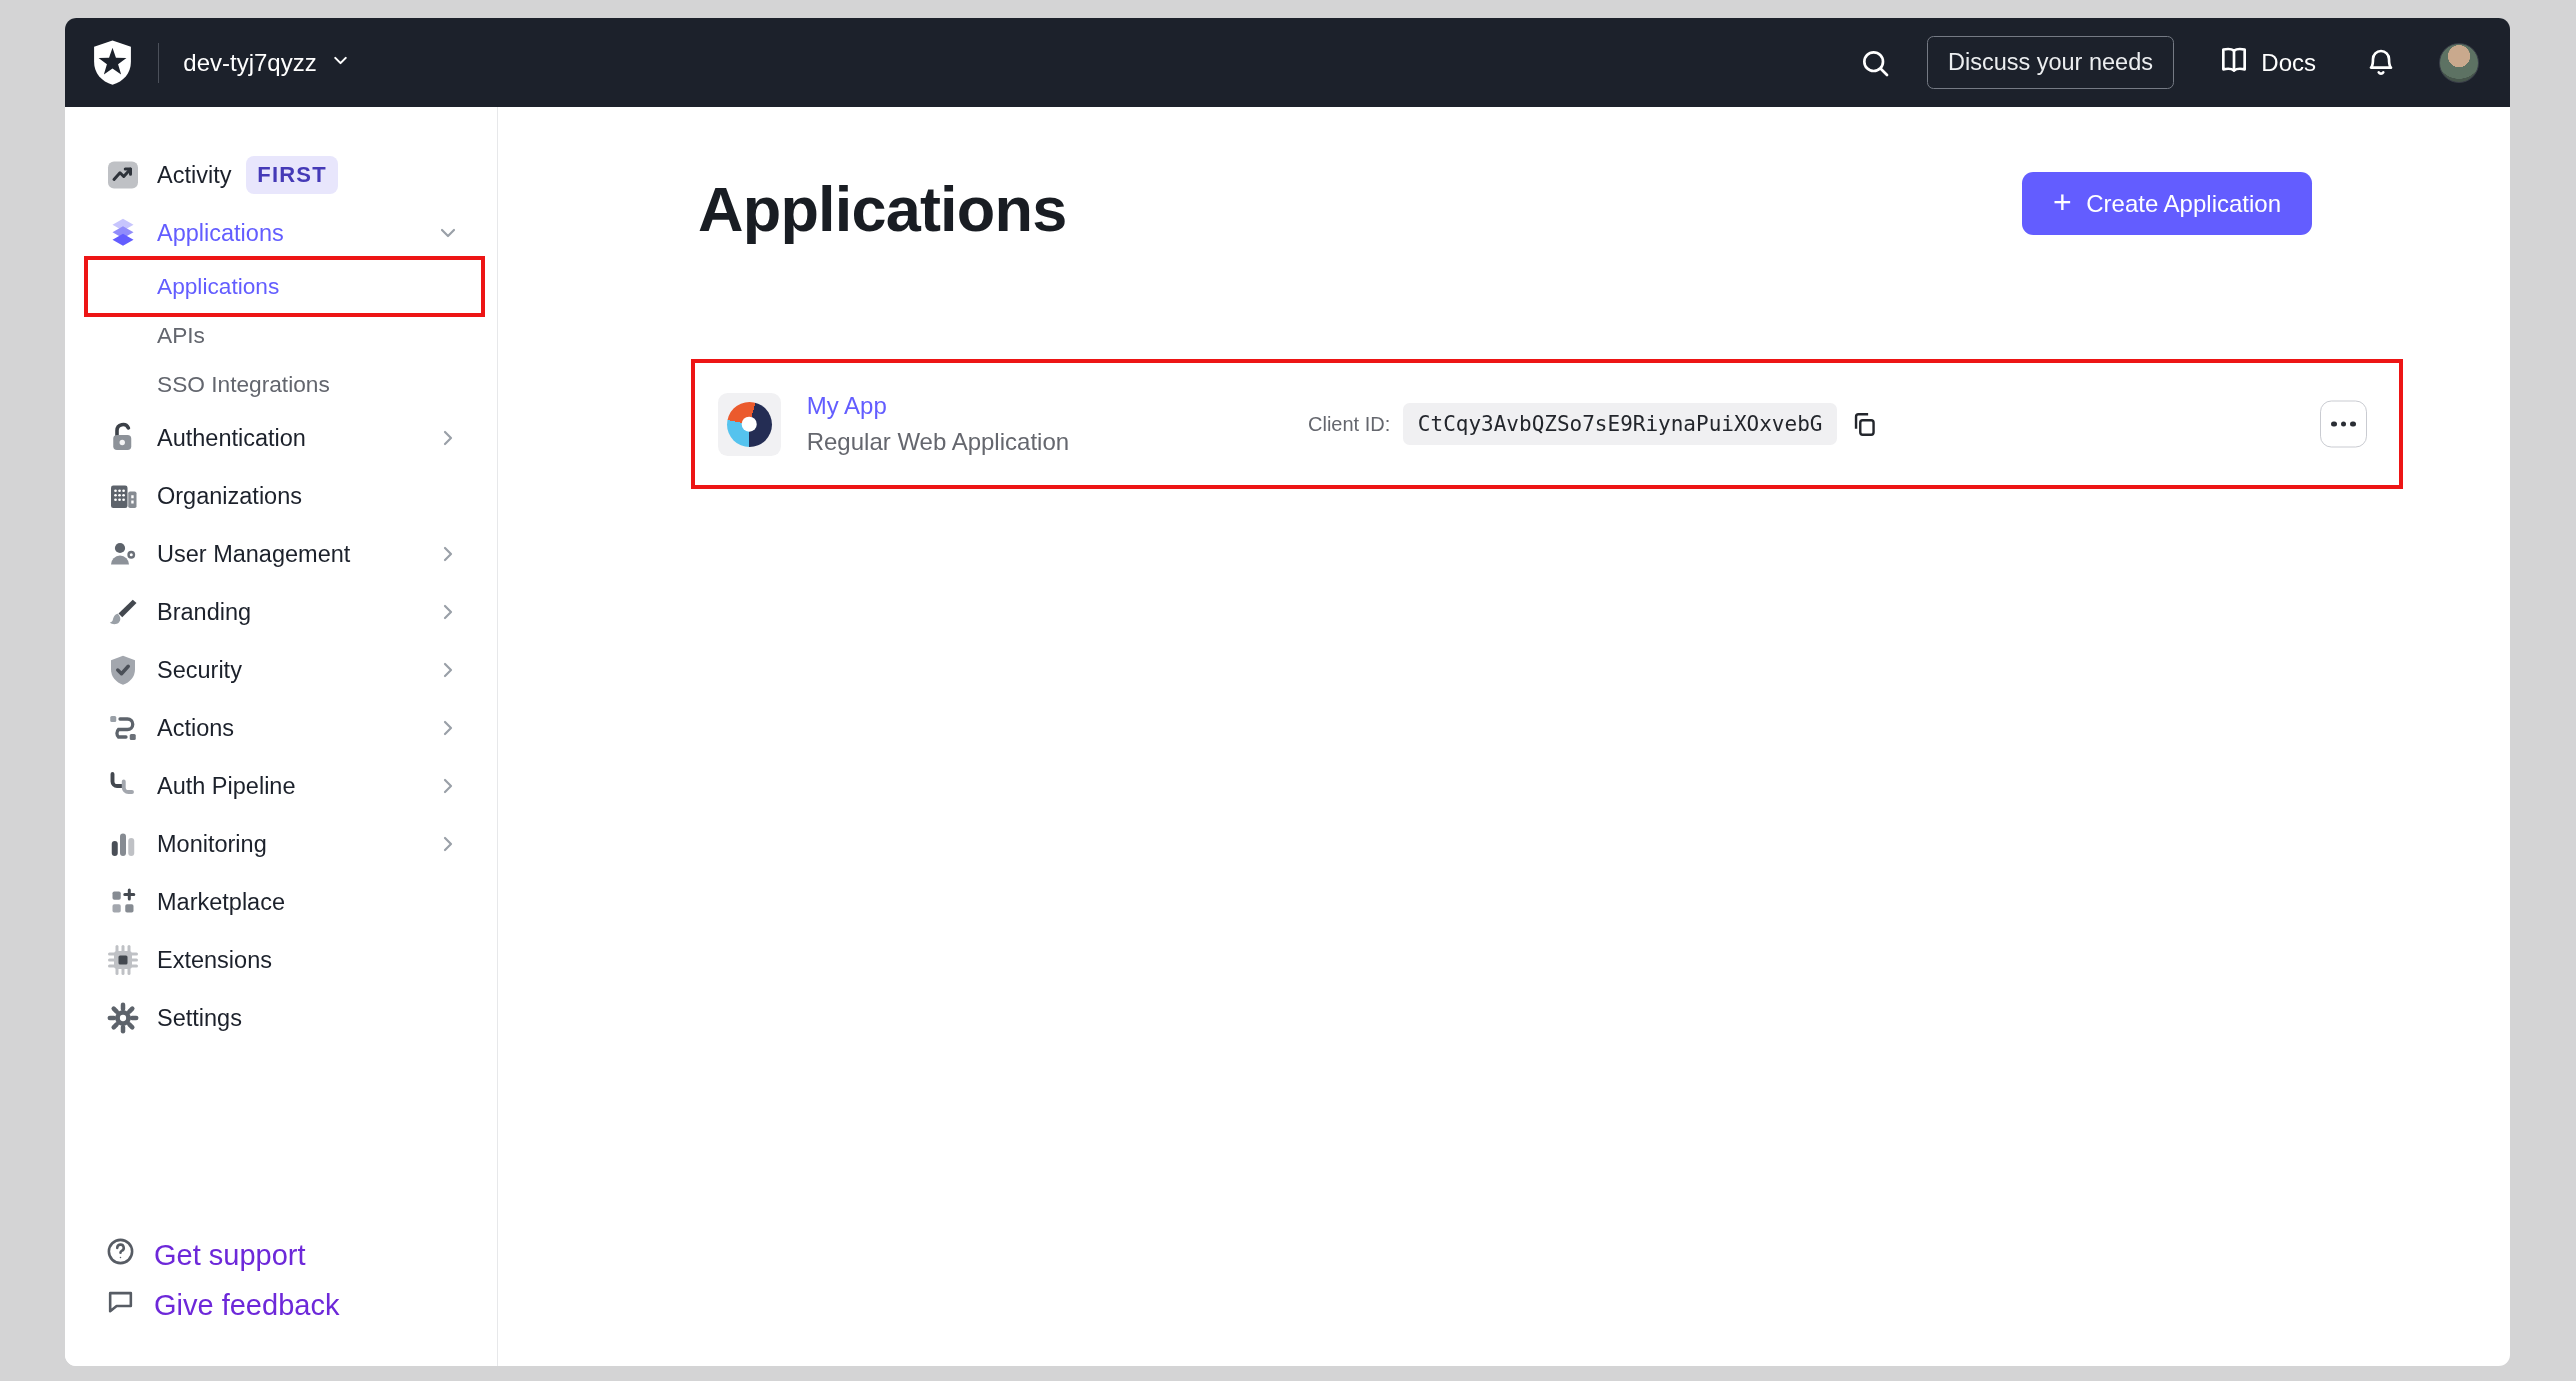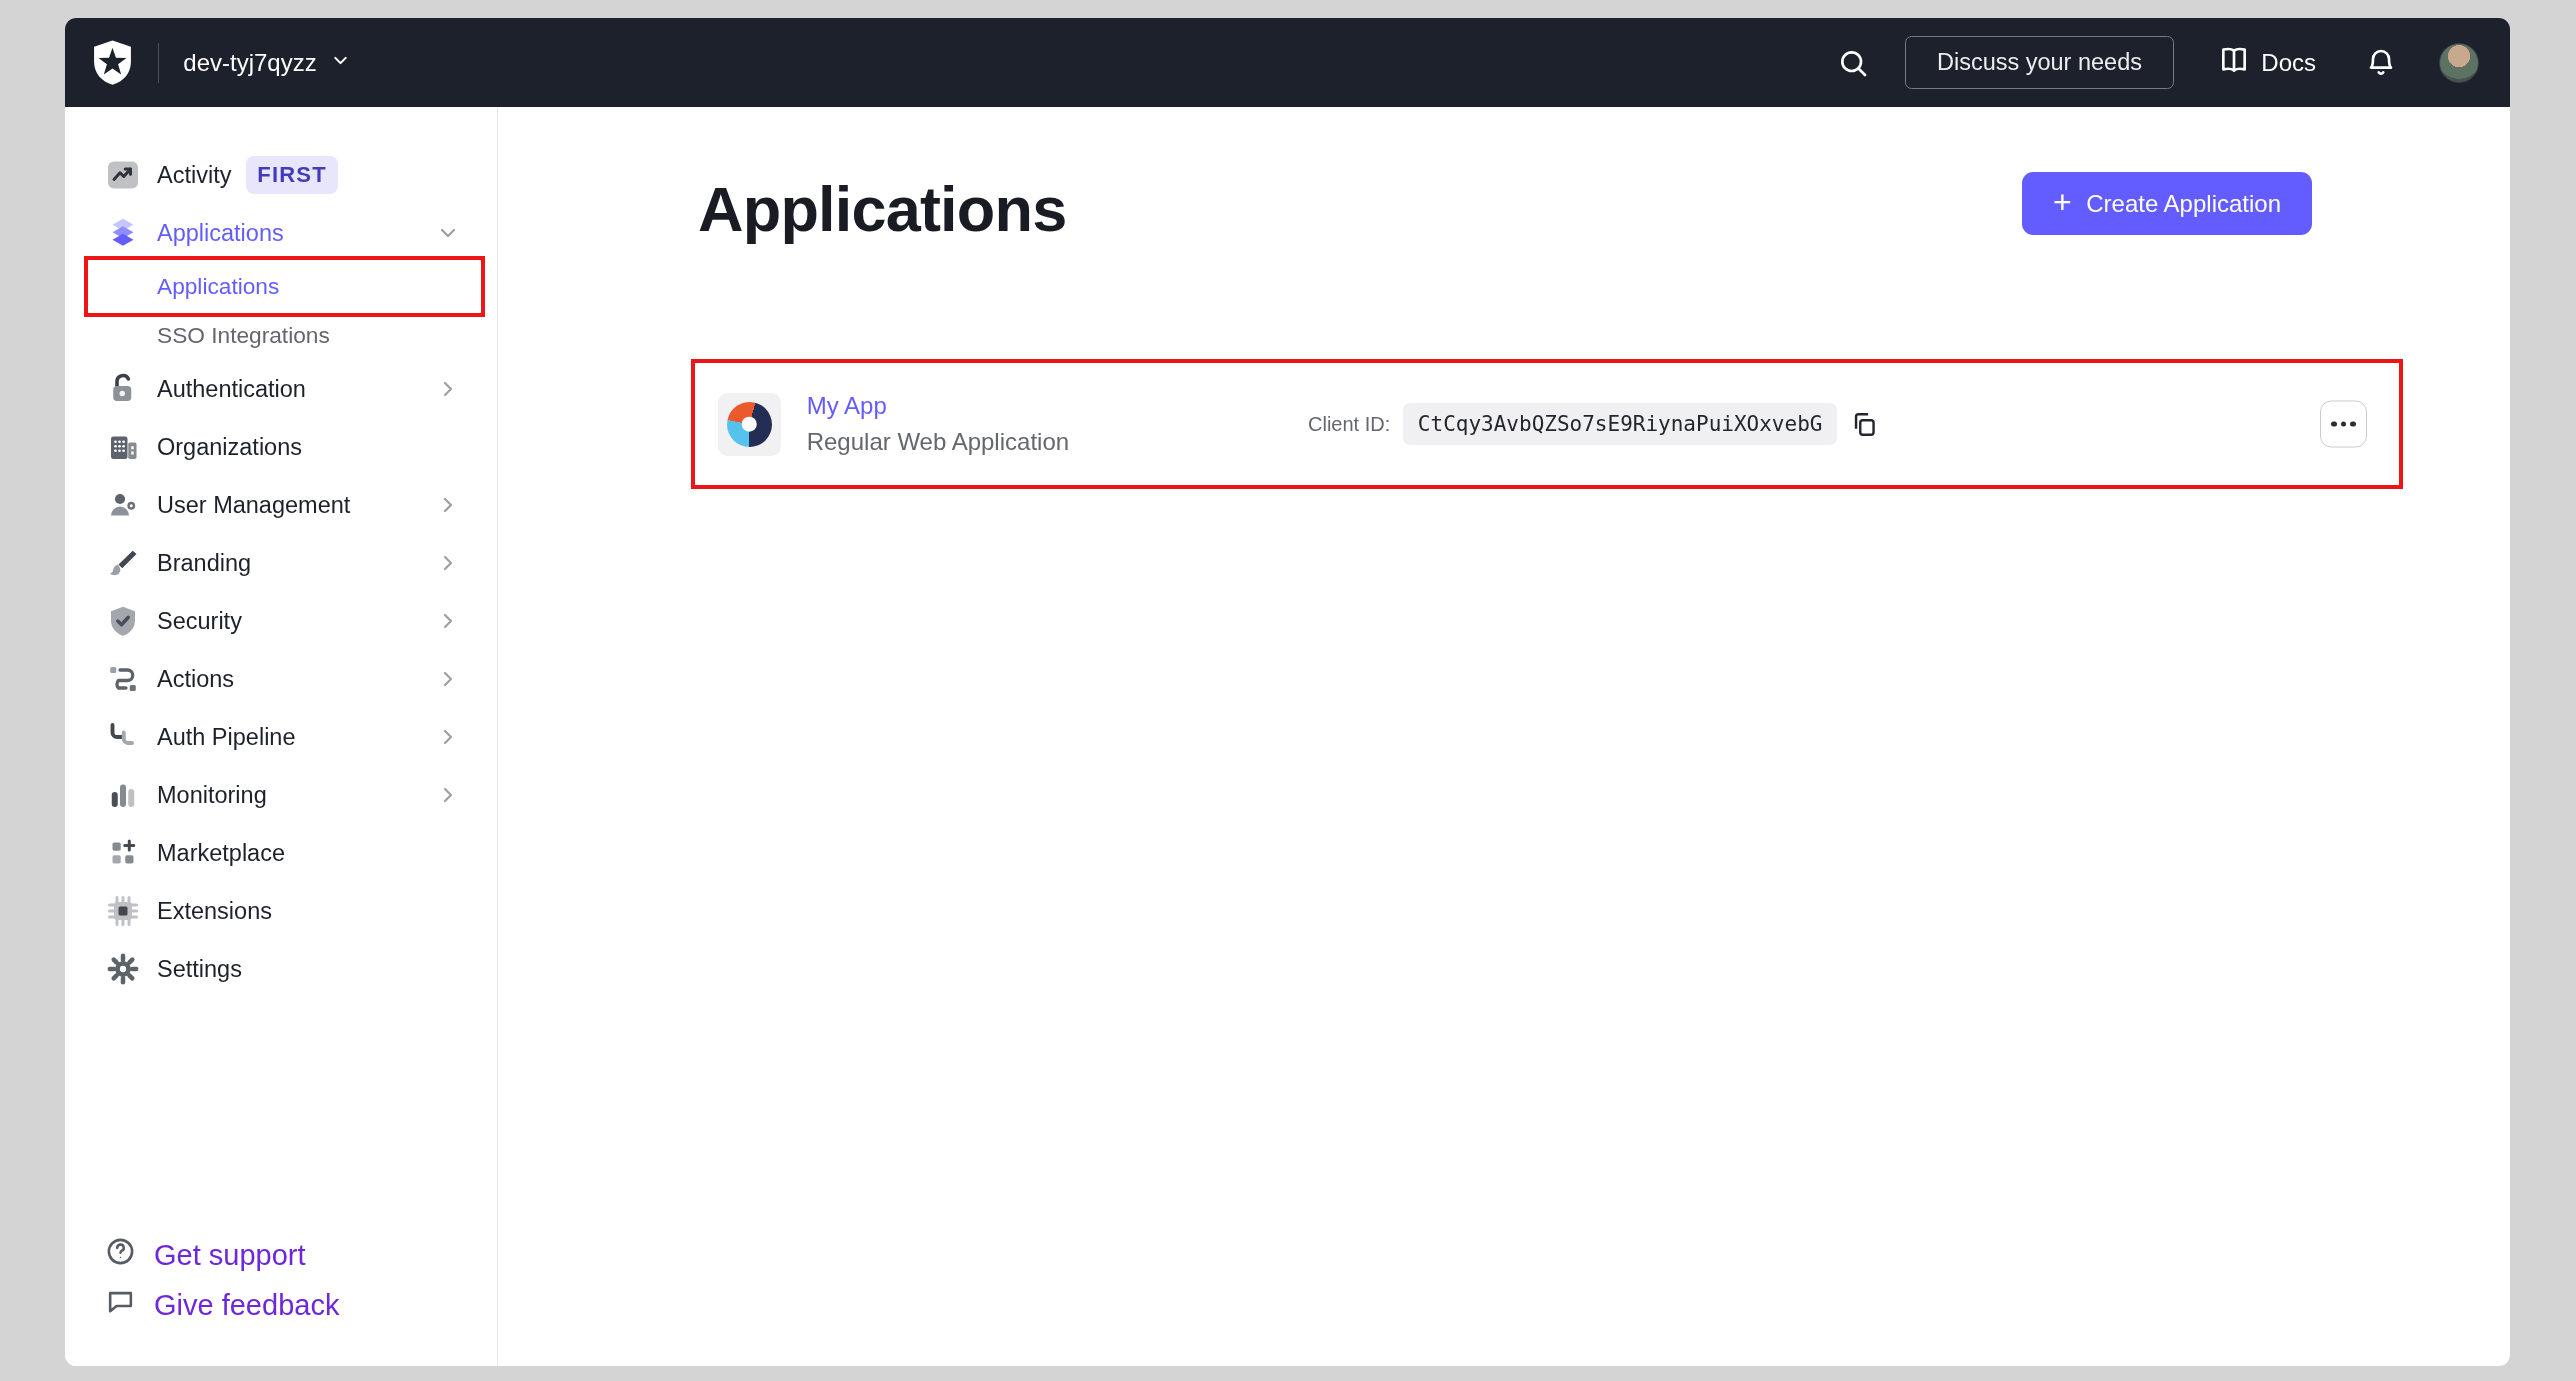--- a/index.html
+++ b/index.html
@@ -21,21 +21,21 @@
     position:absolute; left:0; top:0; right:0; height:89px;
     background:#1c212b; display:flex; align-items:center;
     padding:0 31px 0 22.7px;
   }
   .logo-wrap { width:49px; height:49px; display:flex; align-items:center; justify-content:center; }
   .tb-divider { width:1.6px; height:40px; background:#4b505a; margin:0 24px 0 21px; }
   .tenant { display:flex; align-items:center; gap:13px; color:#ffffff; font-size:24px; font-weight:500; cursor:pointer; }
   .tb-right { margin-left:auto; display:flex; align-items:center; }
   .tb-icon-btn { display:flex; align-items:center; justify-content:center; width:39px; height:39px; cursor:pointer; }
   .discuss-btn {
-    margin-left:32px; height:53px; padding:0 31px;
+    margin-left:32px; height:53px; padding:0 20px;
     border:1.6px solid #757a84; border-radius:6.5px;
     color:#eceef0; font-size:23.5px; display:flex; align-items:center; cursor:pointer;
     background:transparent; white-space:nowrap;
   }
   .docs-group { margin-left:44px; display:flex; align-items:center; gap:11.3px; color:#ffffff; font-size:24px; cursor:pointer; }
   .bell-wrap { margin-left:45px; }
   .avatar {
     margin-left:39px; width:40px; height:40px; border-radius:50%;
     background:radial-gradient(circle at 50% 32%, #c9a98d 0 34%, #5d7263 35% 70%, #47564c 71%);
     border:0.8px solid #3a3f49; cursor:pointer;
@@ -204,20 +204,23 @@
         <span class="chev">
           <svg width="24" height="24" viewBox="0 0 24 24" fill="none" stroke="#9aa0a8" stroke-width="2.2" stroke-linecap="round" stroke-linejoin="round">
               <polyline points="6 9 12 15 18 9"></polyline>
             </svg>
         </span>
       </div>
 
       <div class="nav-sub active">
         <span>Applications</span>
         <div class="red-box-side"></div>
+      </div>
+      <div class="nav-sub">
+        <span>APIs</span>
       </div>
       <div class="nav-sub">
         <span>SSO Integrations</span>
       </div>
 
       <div class="nav-item">
         <span class="ic">
           <svg width="36" height="36" viewBox="0 0 24 24">
               <path d="M8 11 V7 a4 4 0 0 1 7.6-1.7" fill="none" stroke="#3c4148" stroke-width="2.4" stroke-linecap="round"></path>
               <rect x="5.5" y="10" width="12" height="10" rx="2.5" fill="#8d9299"></rect>

